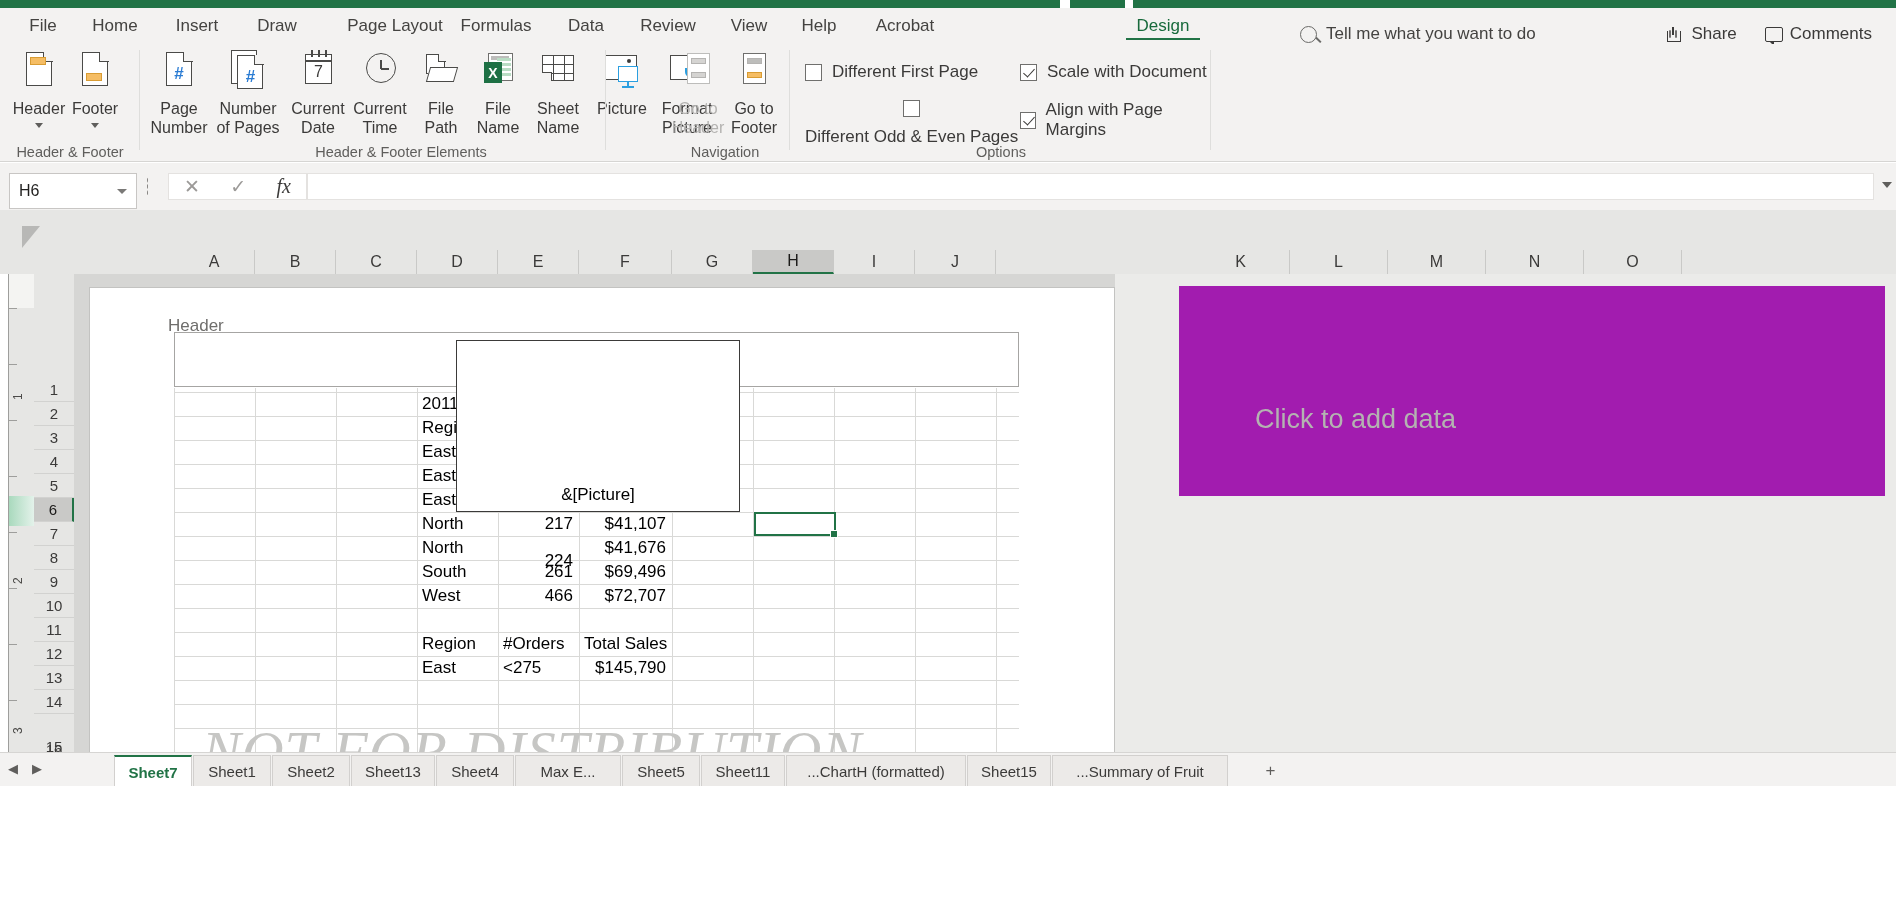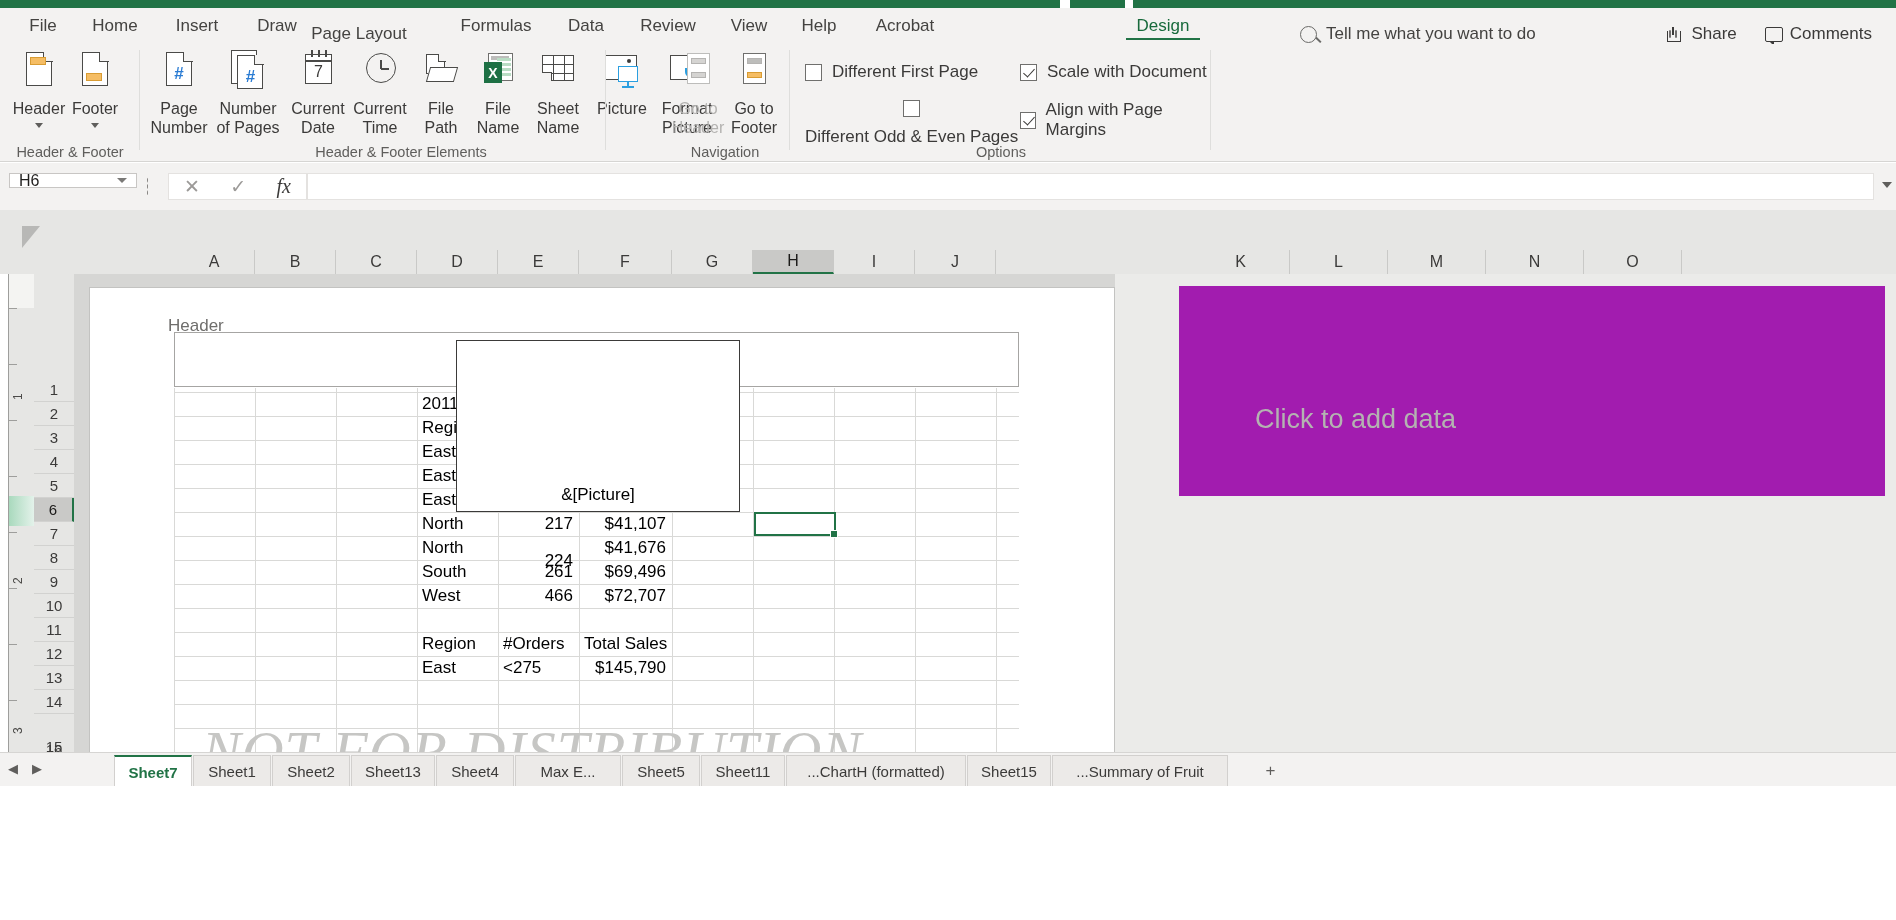--- a/index.html
+++ b/index.html
@@ -159,21 +159,21 @@
   .chk { display: flex; align-items: center; gap: 10px; font-size: 17px; color: #3b3a39; }
   .chk .box { width: 17px; height: 17px; border: 1.4px solid #6f6f6d; background: #fff; position: relative; }
   .chk .box.checked::after {
     content: ""; position: absolute; left: 5px; top: 1px; width: 5px; height: 10px;
     border: solid #3b3a39; border-width: 0 1.8px 1.8px 0; transform: rotate(42deg);
   }
 
   
   .fbar { position: absolute; top: 163px; left: 0; width: 1896px; height: 47px; background: #f3f2f1; }
   .namebox {
-    position: absolute; left: 9px; top: 10px; width: 128px; height: 15px; background: #fff;
+    position: absolute; left: 9px; top: 10px; width: 128px; height: 36px; background: #fff;
     border: 1px solid #c8c6c4; display: flex; align-items: center;
   }
   .namebox .txt { font-size: 16px; color: #201f1e; padding-left: 9px; flex: 1; }
   .namebox .dd { width: 0; height: 0; border-left: 5px solid transparent; border-right: 5px solid transparent;
                  border-top: 5px solid #7a7977; margin-right: 9px; }
   .dots { position: absolute; left: 146px; top: 14px; width: 3px; height: 19px;
           background: radial-gradient(#8a8886 40%, transparent 41%) 0 0/3px 6.3px; }
   .fbbtns { position: absolute; left: 168px; top: 10px; width: 139px; height: 27px;
             background: #fff; border: 1px solid #e4e2e0; display: flex; align-items: center; justify-content: space-around; }
   .fbbtns span { font-size: 19px; color: #9c9a98; }
@@ -279,21 +279,21 @@
       </div>
     <div class="tab" style="left:82px;width:66px;">
         <span>Home</span>
       </div>
     <div class="tab" style="left:164px;width:66px;">
         <span>Insert</span>
       </div>
     <div class="tab" style="left:246px;width:62px;">
         <span>Draw</span>
       </div>
-    <div class="tab" style="left:304px;width:110px;margin-top:8px;">
+    <div class="tab" style="left:340px;width:110px;">
         <span>Page Layout</span>
       </div>
     <div class="tab" style="left:450px;width:92px;">
         <span>Formulas</span>
       </div>
     <div class="tab" style="left:558px;width:56px;">
         <span>Data</span>
       </div>
     <div class="tab" style="left:630px;width:76px;">
         <span>Review</span>

